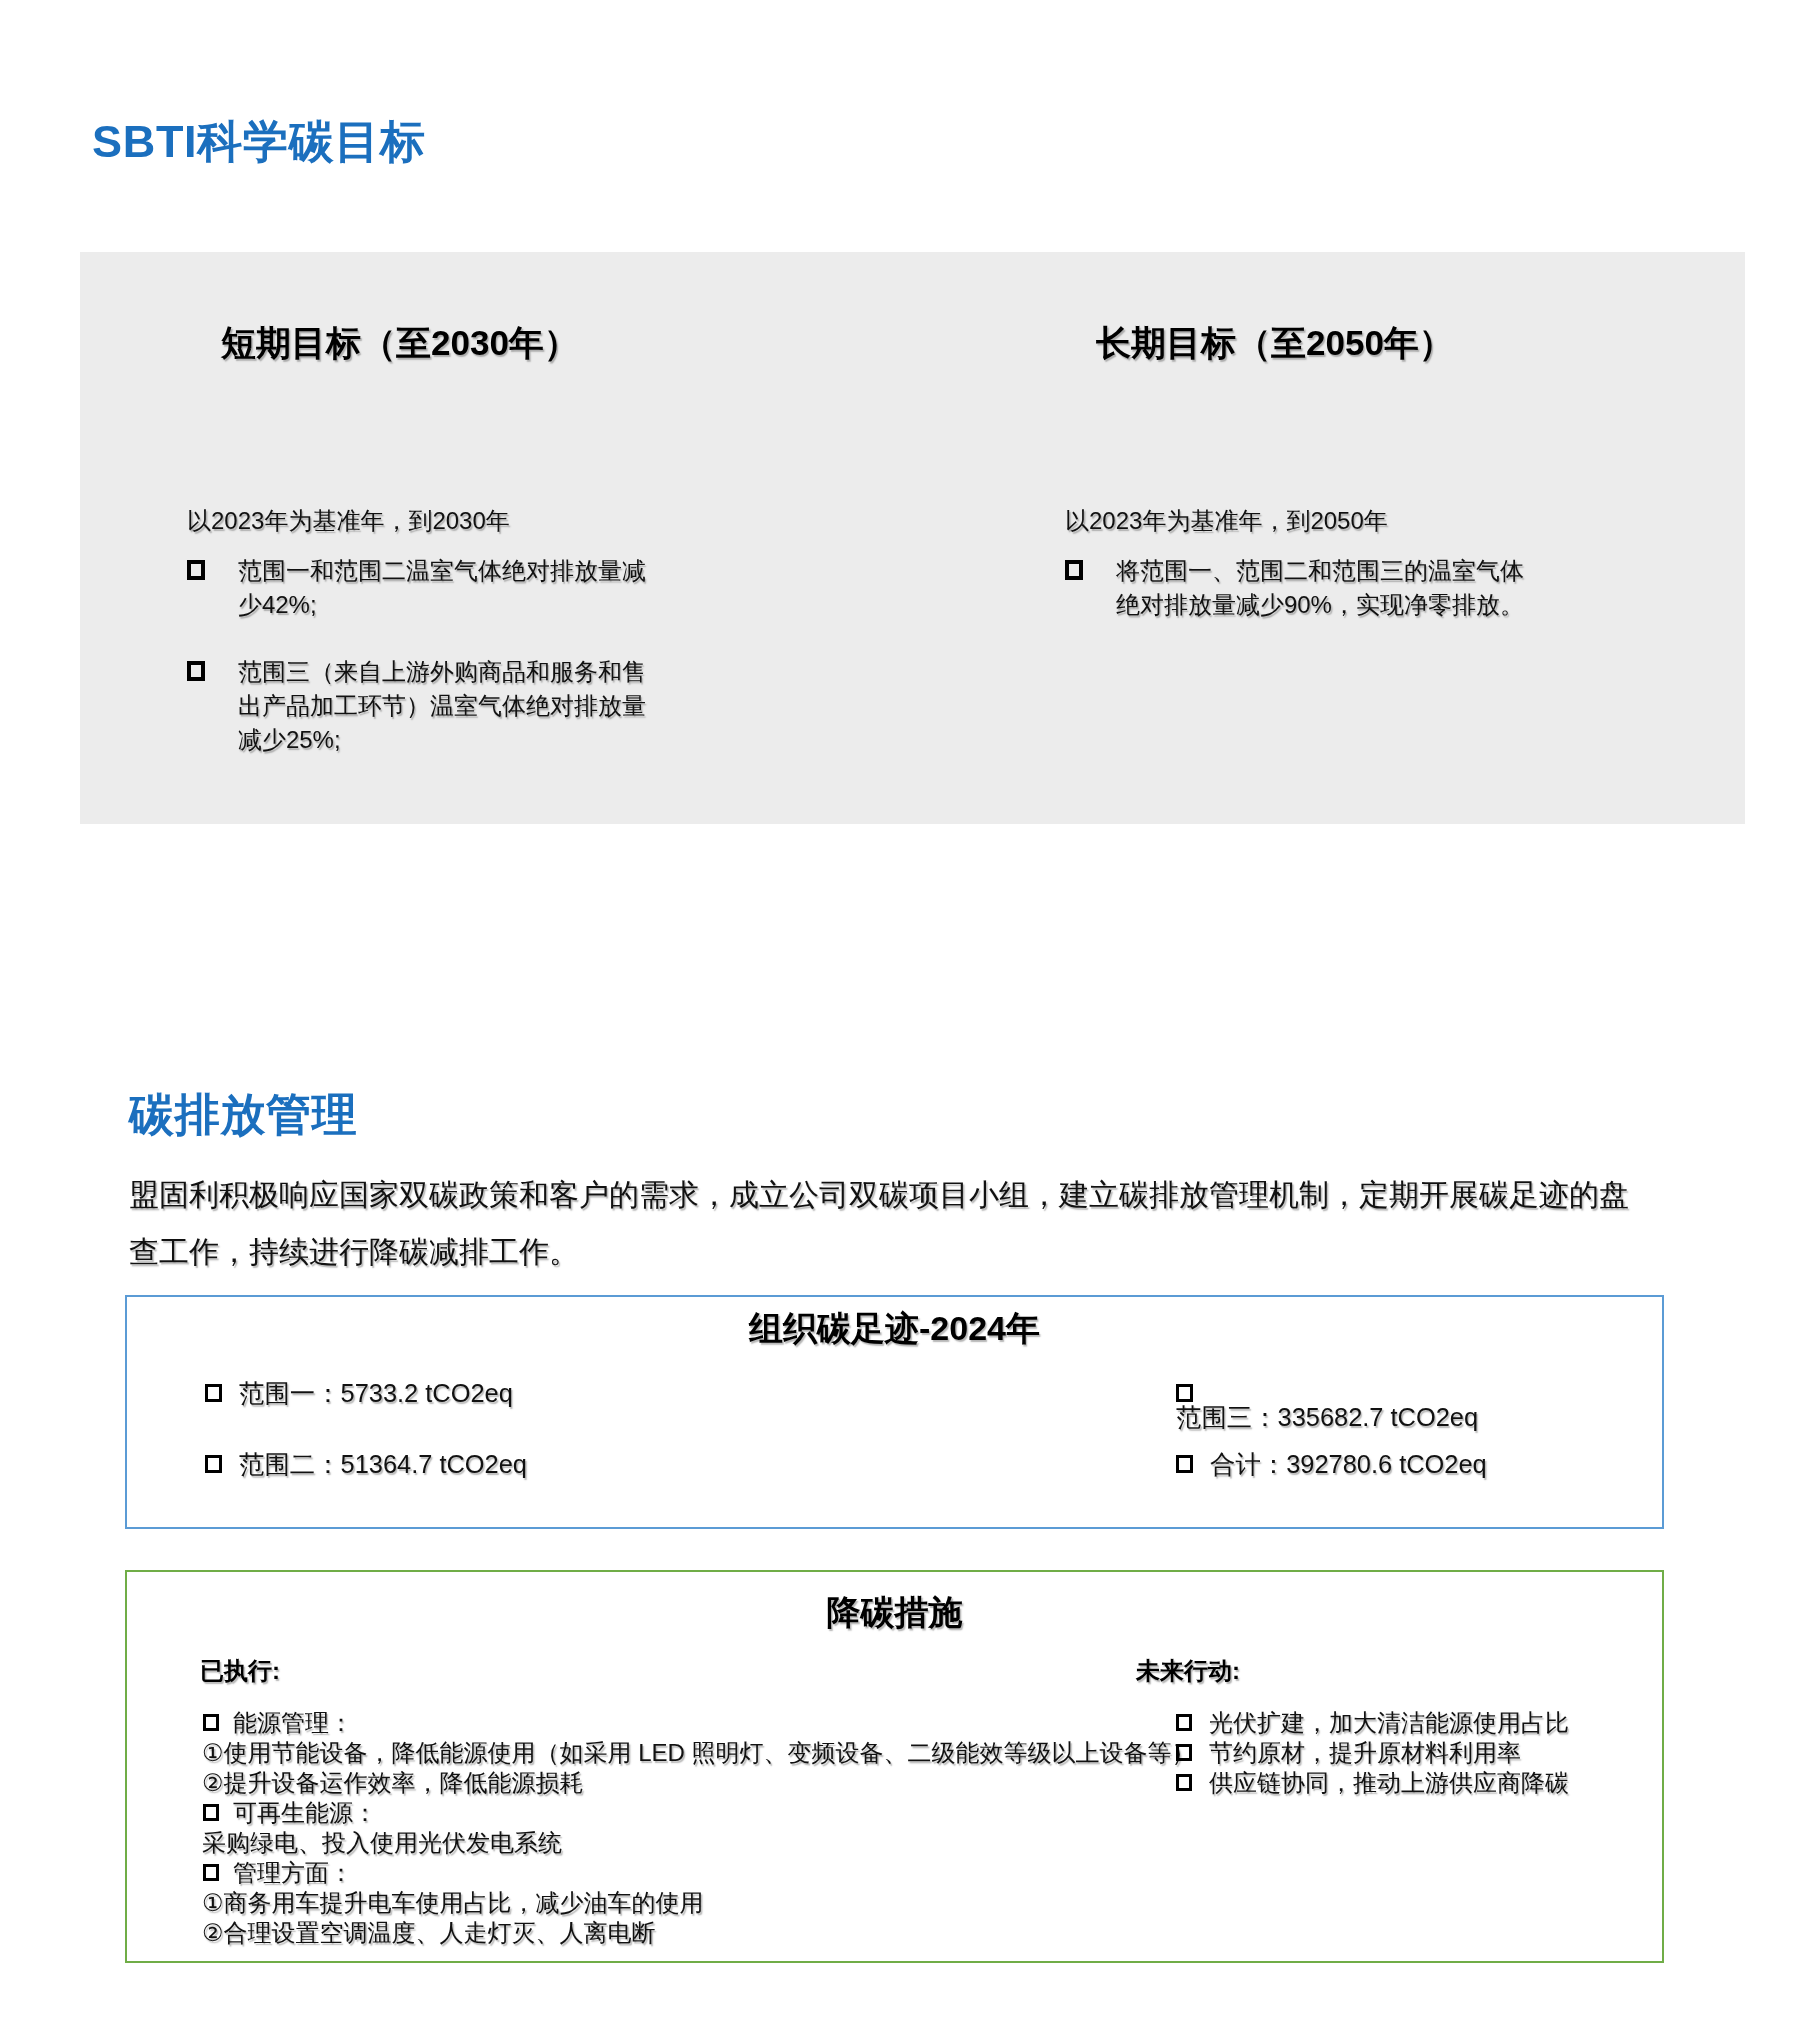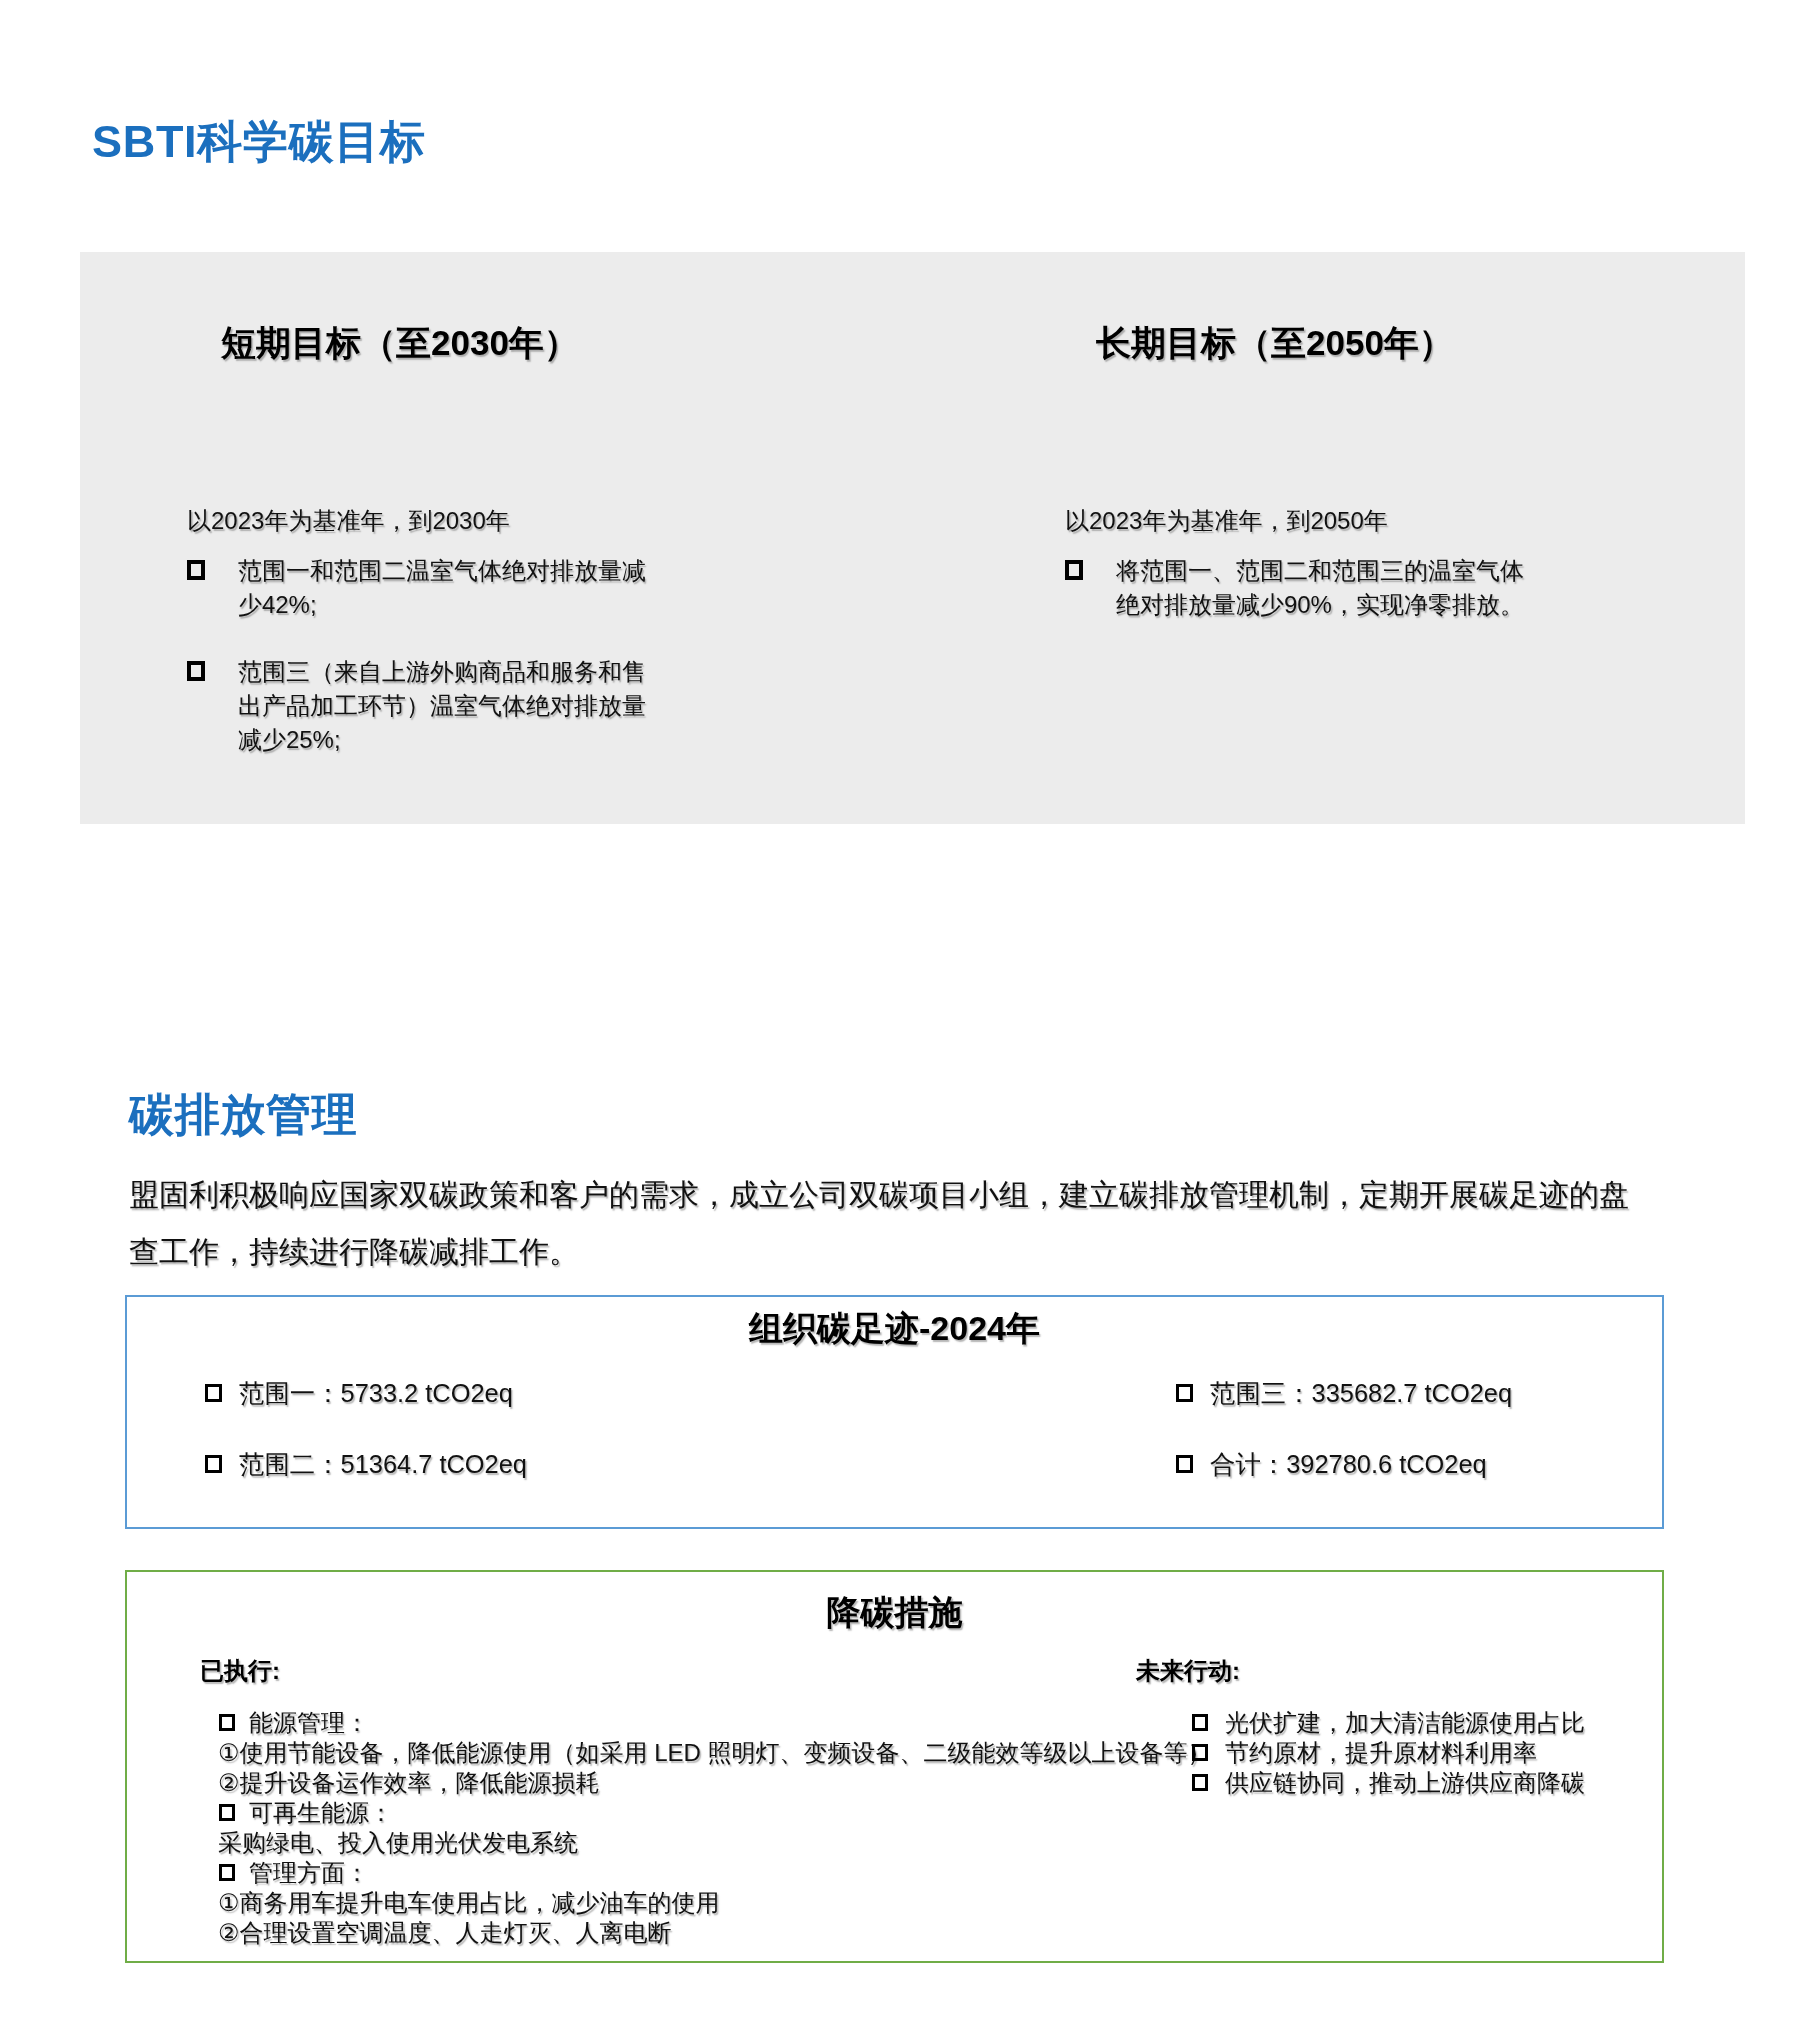--- a/index.html
+++ b/index.html
@@ -58,36 +58,36 @@
   
   .blue-box{
     left:125px;top:1295px;width:1539px;height:234px;box-sizing:border-box;
     border:2.1px solid var(--box-blue,#5B9BD5);background:#fff;padding-left:32px;
   }
   .bb-title{left:0;right:0;top:8.5px;text-align:center;font-size:34px;font-weight:700;color:#000;}
   .bb-item{display:flex;align-items:flex-start;font-size:25.4px;line-height:30px;white-space:nowrap;}
   .bb-item .cb{width:17px;height:18.4px;border-width:3.5px;margin:5.7px 17px 0 0;}
   .bb-item.r1l{left:78px;top:81px;}
   .bb-item.r2l{left:78px;top:152px;}
-  .bb-item.r1r{left:1049px;top:81px;}
+  .bb-item.r1r{left:1049px;top:81px;flex-direction:column;}
   .bb-item.r2r{left:1049px;top:152px;text-align:center;}
 
   
   .green-box{
     left:125px;top:1570px;width:1539px;height:393px;box-sizing:border-box;
     border:2.8px solid var(--box-green,#70AD47);background:#fff;
   }
   .gm-title{left:0;right:0;top:18.4px;text-align:center;font-size:34px;font-weight:700;color:#000;}
   .gm-label{font-size:24px;font-weight:700;color:#000;white-space:nowrap;}
   .gm-label.left{left:73px;top:83px;}
   .gm-label.right{left:1009px;top:83px;}
   .gm-list{font-size:24px;line-height:30px;}
   .gm-list.left{left:75px;top:136px;width:961px;}
   .gm-list.right{left:1048px;top:136px;width:466px;}
-  .gm-line{display:flex;align-items:flex-start;white-space:nowrap;margin-left:16px;}
+  .gm-line{display:flex;align-items:flex-start;white-space:nowrap;}
   .gm-line .cb{width:15.5px;height:17px;border-width:3.5px;margin:6.4px 14px 0 1.4px;}
   .gm-list.right .cb{margin:6.4px 17px 0 1.4px;}
 </style>
 </head>
 <body>
 
 <div class="page">
 
   <div class="abs h1">SBTI科学碳目标</div>
 

